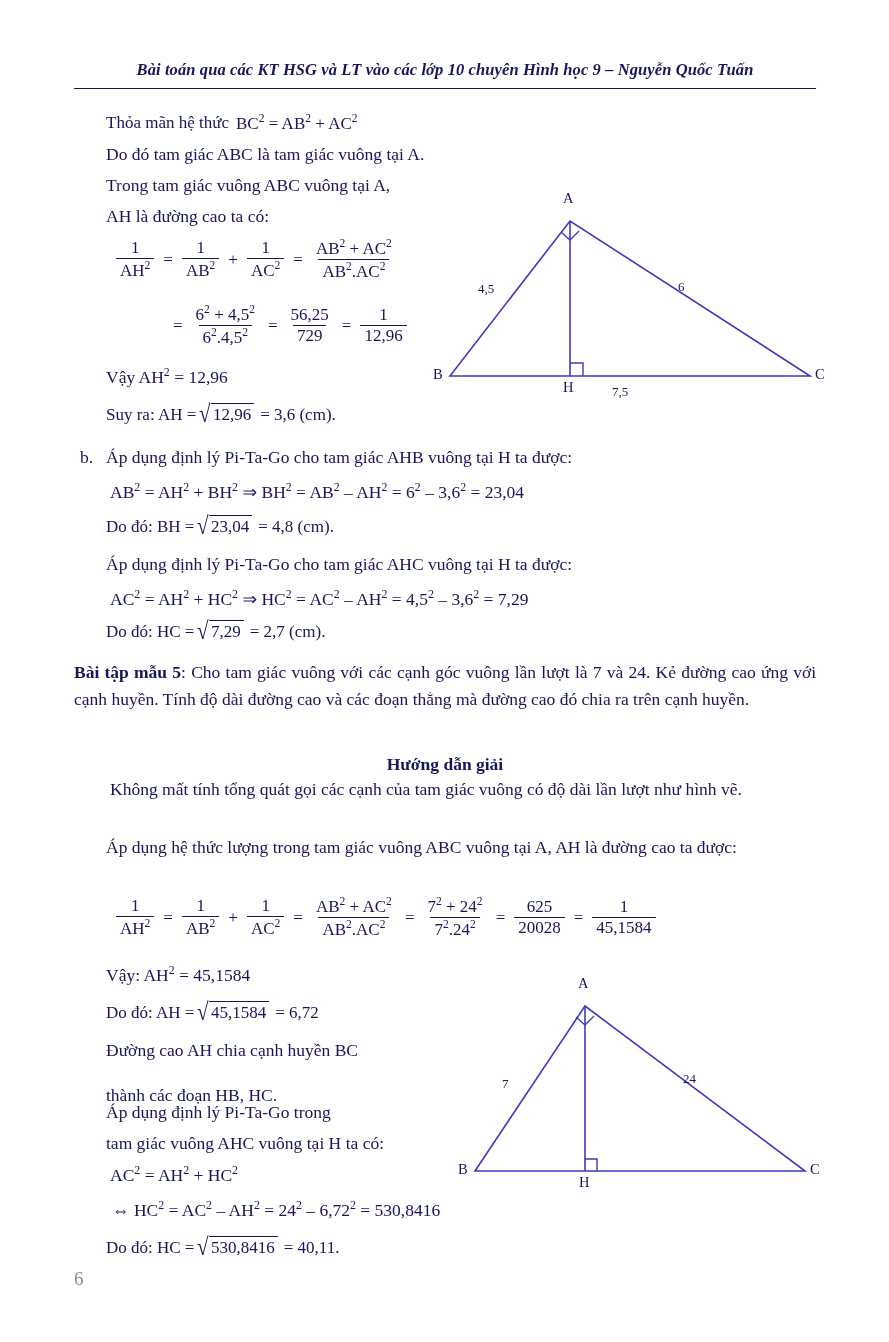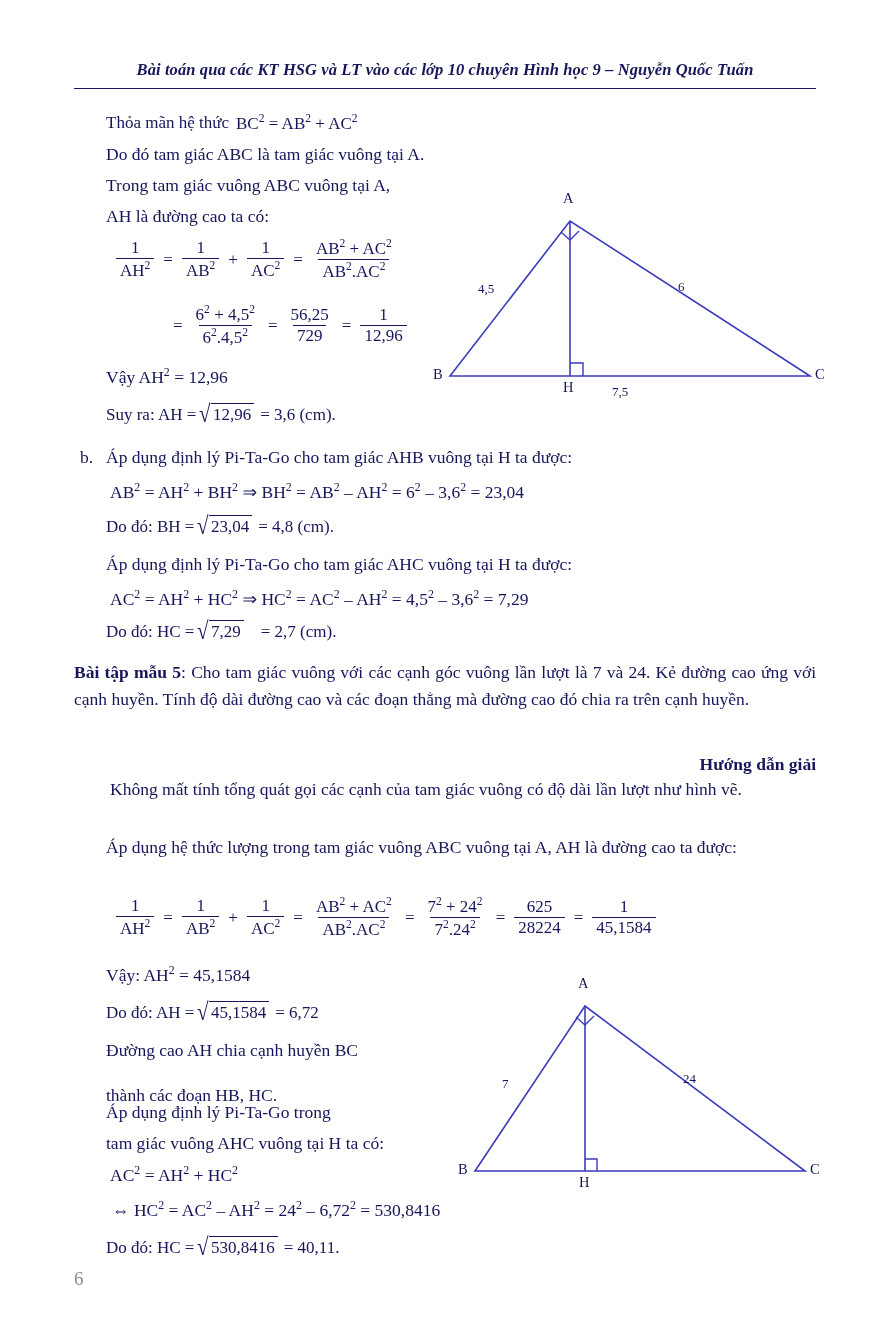--- a/index.html
+++ b/index.html
@@ -242,28 +242,28 @@
 
   <div class="txt" style="left:106px; top:538px;">Áp dụng định lý Pi-Ta-Go cho tam giác AHC vuông tại H ta được:</div>
   <div class="txt" style="left:110px; top:572px;">AC<sup>2</sup> = AH<sup>2</sup> + HC<sup>2</sup> ⇒ HC<sup>2</sup> = AC<sup>2</sup> – AH<sup>2</sup> = 4,5<sup>2</sup> – 3,6<sup>2</sup> = 7,29</div>
 
   <div class="mathrow" style="left:106px; top:604px;">
     <span>Do đó:  HC =</span>
     <span class="sqrt">
       <span class="radical">√</span>
       <span class="radicand">7,29</span>
     </span>
-    <span style="margin-left:15px;">= 2,7 (cm).</span>
+    <span style="margin-left:4px;">= 2,7 (cm).</span>
   </div>
 
   <div class="para" style="left:74px; top:643px; width:742px;">
     <span class="bold">Bài tập mẫu 5</span><span>: Cho tam giác vuông với các cạnh góc vuông lần lượt là 7 và 24. Kẻ đường cao ứng với cạnh huyền. Tính độ dài đường cao và các đoạn thẳng mà đường cao đó chia ra trên cạnh huyền.</span>
   </div>
 
-  <div class="txt center-head" style="left:74px; top:738px; width:742px; text-align:right;">Hướng dẫn giải</div>
+  <div class="txt center-head" style="left:74px; top:738px; width:742px; text-align:center;">Hướng dẫn giải</div>
 
   <div class="para" style="left:74px; top:760px; width:742px; text-indent:36px;">Không mất tính tổng quát gọi các cạnh của tam giác vuông có độ dài lần lượt như hình vẽ.</div>
   <div class="para" style="left:74px; top:818px; width:742px; text-indent:32px;">Áp dụng hệ thức lượng trong tam giác vuông ABC vuông tại A, AH là đường cao ta được:</div>
 
   <div class="mathrow" style="left:112px; top:880px;">
     <span class="frac">
       <span class="num">1</span>
       <span class="den">AH<sup>2</sup></span>
     </span>
     <span class="op">=</span>
@@ -282,21 +282,21 @@
       <span class="den">AB<sup>2</sup>.AC<sup>2</sup></span>
     </span>
     <span class="op">=</span>
     <span class="frac">
       <span class="num">7<sup>2</sup> + 24<sup>2</sup></span>
       <span class="den">7<sup>2</sup>.24<sup>2</sup></span>
     </span>
     <span class="op">=</span>
     <span class="frac">
       <span class="num">625</span>
-      <span class="den">28224</span>
+      <span class="den">20028</span>
     </span>
     <span class="op">=</span>
     <span class="frac">
       <span class="num">1</span>
       <span class="den">45,1584</span>
     </span>
   </div>
 
   <div class="txt" style="left:106px; top:948px;">Vậy:  AH<sup>2</sup> = 45,1584</div>
 

